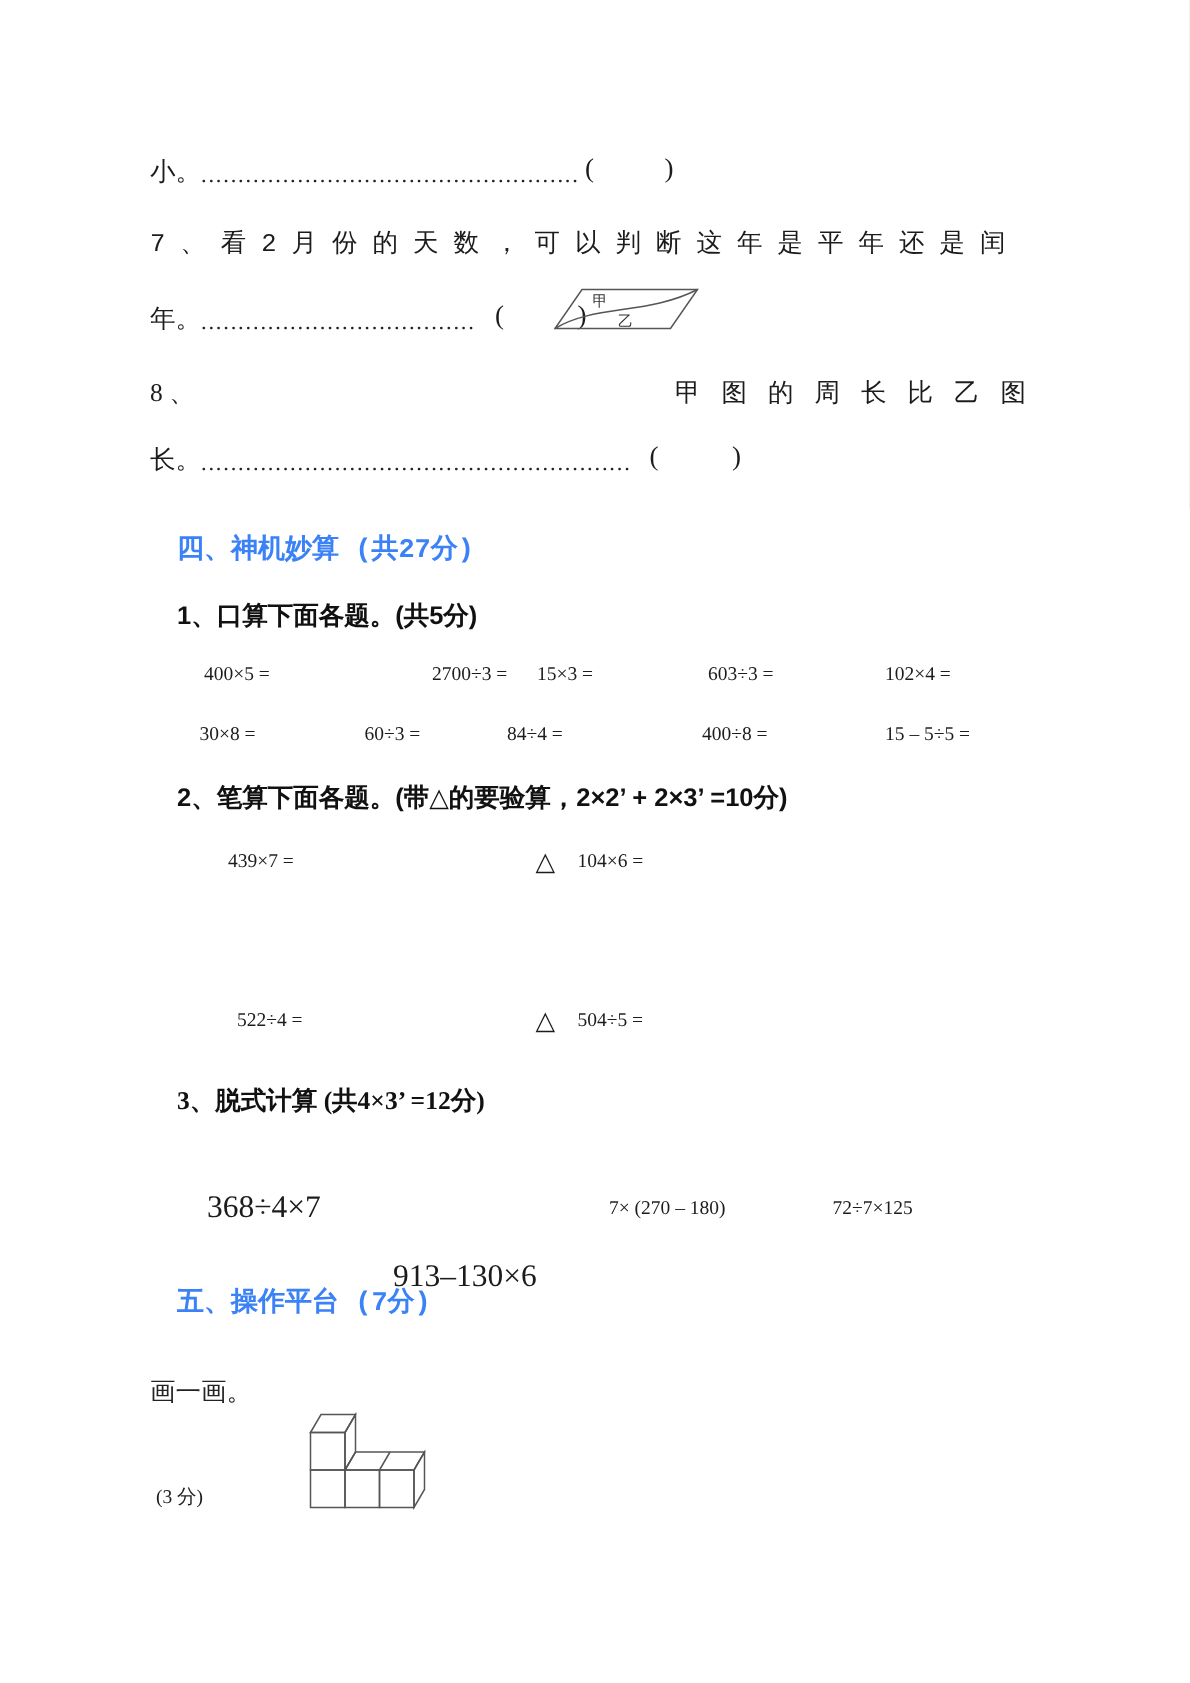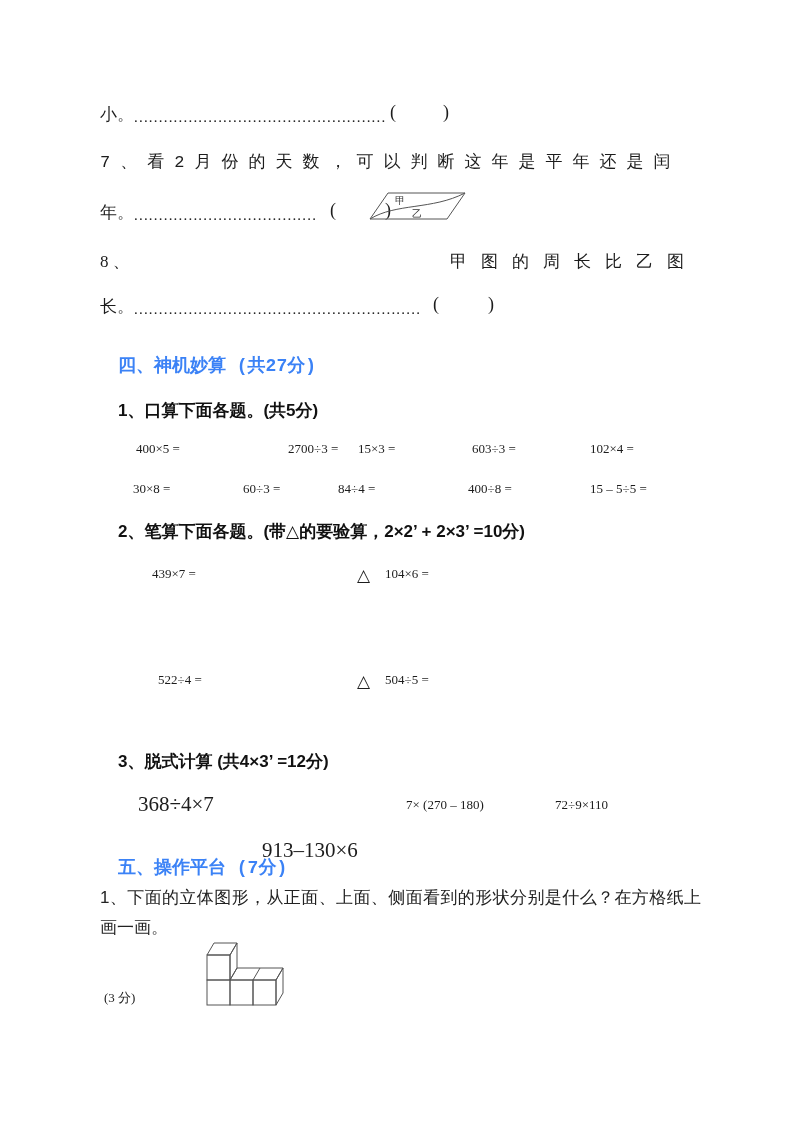--- a/index.html
+++ b/index.html
@@ -84,29 +84,28 @@
   <div class="abs hdr" style="left:118px;top:520px;">2、笔算下面各题。(带△的要验算，2×2’ + 2×3’ =10分)</div>
 
   <span class="abs num" style="left:152px;top:566px;">439×7 =</span>
   <span class="abs tri" style="left:357px;top:565px;">△</span>
   <span class="abs num" style="left:385px;top:566px;">104×6 =</span>
 
   <span class="abs num" style="left:158px;top:672px;">522÷4 =</span>
   <span class="abs tri" style="left:357px;top:671px;">△</span>
   <span class="abs num" style="left:385px;top:672px;">504÷5 =</span>
 
-  <div class="abs hdr" style="left:118px;top:750px;">3、脱式计算 (共4×3’ =12分)</div>
+  <div class="abs hdr" style="left:118px;top:722px;font-family:Liberation Serif, serif;">3、脱式计算 (共4×3’ =12分)</div>
 
   <span class="abs num st-big" style="left:138px;top:792px;">368÷4×7</span>
   <span class="abs num st-big" style="left:262px;top:792px;margin-top:46px;">913–130×6</span>
   <span class="abs num" style="left:406px;top:797px;">7× (270 – 180)</span>
-  <span class="abs num" style="left:555px;top:797px;">72÷9×110</span>
+  <span class="abs num" style="left:555px;top:797px;">72÷7×125</span>
 
   <div class="abs hdr-big" style="left:118px;top:855px;">五、操作平台    (7分)</div>
-  <div class="abs body-sans" style="left:100px;top:886px;letter-spacing:0.4px;">1、下面的立体图形，从正面、上面、侧面看到的形状分别是什么？在方格纸上</div>
   <div class="abs body-sans" style="left:100px;top:916px;">画一画。</div>
   <div class="abs num" style="left:104px;top:943px;margin-top:46px;">(3 分)</div>
 
   <svg class="abs" style="left:195px;top:932px;" width="104" height="80" viewBox="0 0 104 80">
 
     <rect class="ln" x="12" y="48" width="23" height="25"></rect>
     <rect class="ln" x="35" y="48" width="23" height="25"></rect>
     <rect class="ln" x="58" y="48" width="23" height="25"></rect>
 
     <rect class="ln" x="12" y="23" width="23" height="25"></rect>

